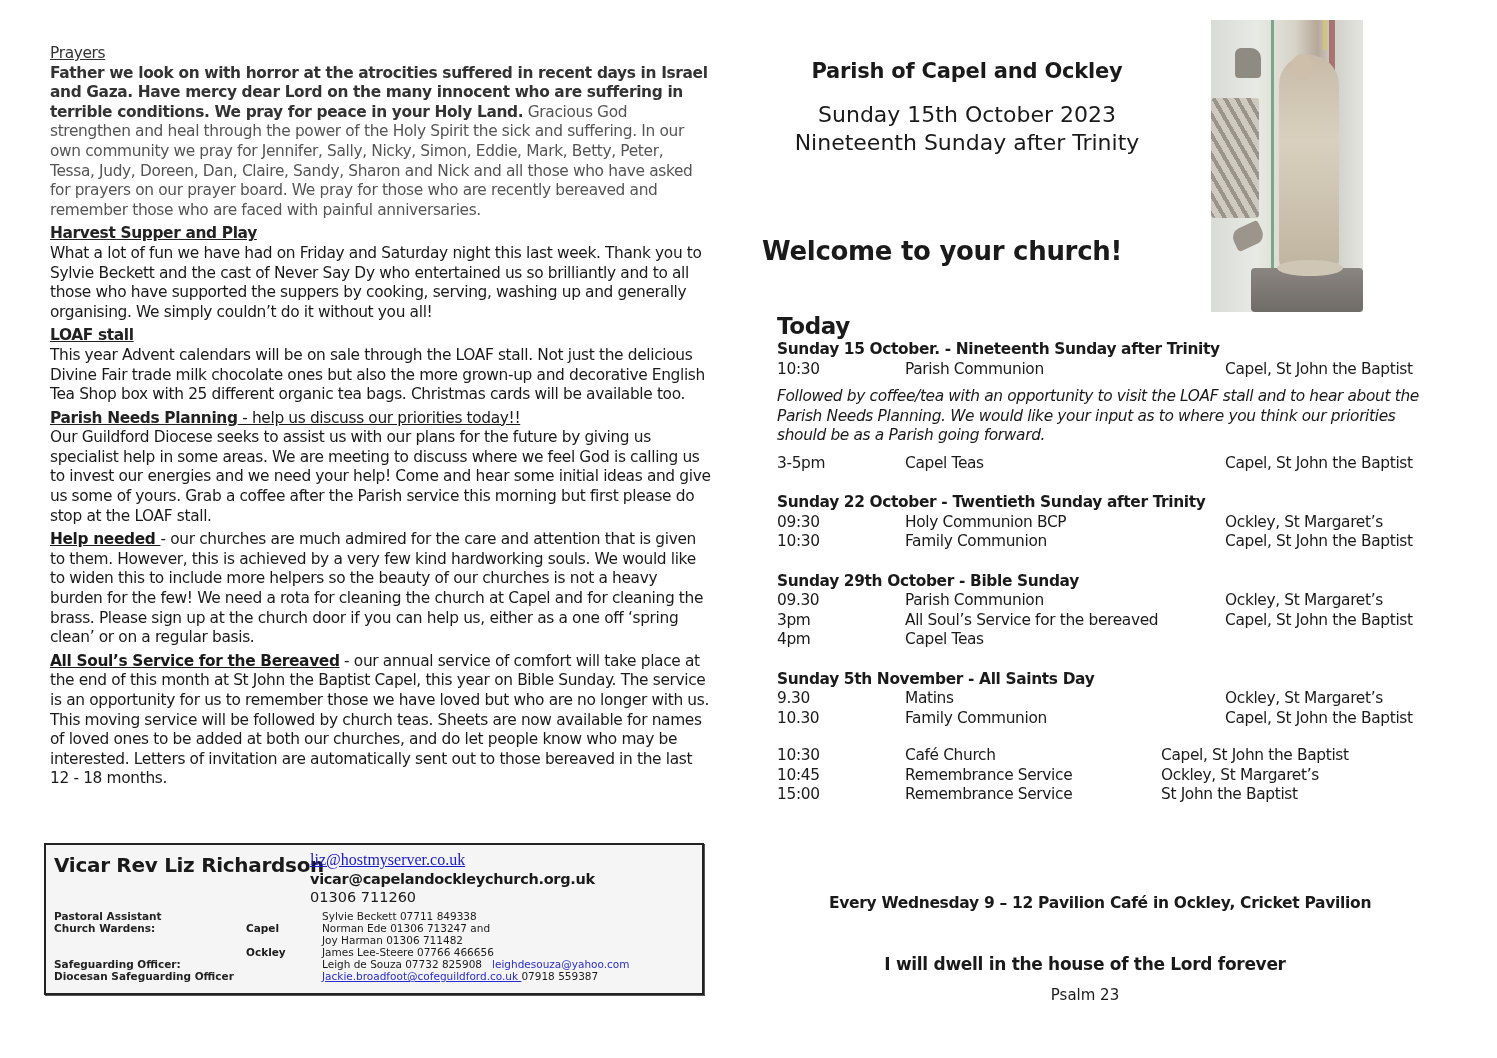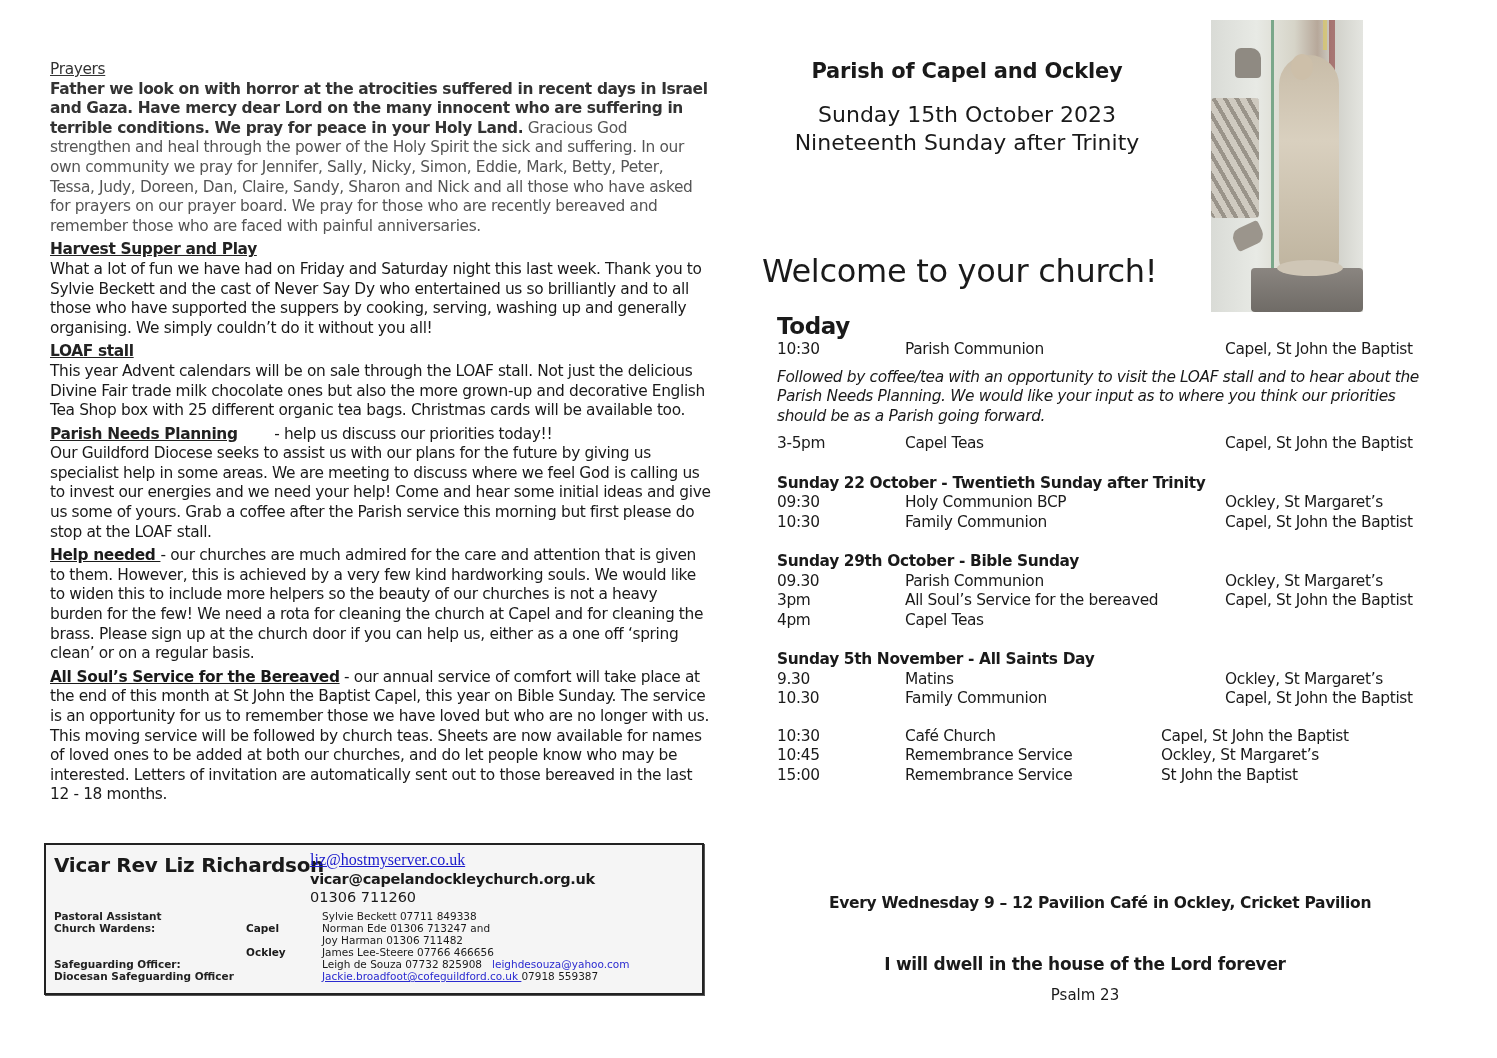--- a/index.html
+++ b/index.html
@@ -2,29 +2,29 @@
 <html><head>
 <meta charset="utf-8">
 <style>
   html, body { margin: 0; padding: 0; background: #ffffff; }
   body {
     width: 1497px; height: 1058px; position: relative; overflow: hidden;
     font-family: "DejaVu Sans", sans-serif; color: #1a1a1a;
   }
   .left {
     position: absolute; left: 50px; top: 44px; width: 662px;
-    font-size: 15.4px; line-height: 19.6px; letter-spacing: -0.35px; margin-top: 16px;
+    font-size: 15.4px; line-height: 19.6px; letter-spacing: -0.35px;
   }
   .sec { margin-bottom: 4px; }
   .h { text-decoration: underline; font-weight: bold; color: #222; }
   .h.light { font-weight: normal; color: #333; }
   .prayer-bold { font-weight: bold; color: #333; }
   .prayer-body { color: #555; }
   .inline-h { font-weight: bold; text-decoration: underline; }
-  .normal-ul { font-weight: normal; padding-left: 32px; }
+  .normal-ul { text-decoration: underline; font-weight: normal; }
 
   .contact-box {
     position: absolute; left: 44px; top: 843px; width: 656px; height: 148px;
     border: 2px solid #222; background: #f5f5f5; box-shadow: 1px 1px 0 #555;
     font-family: "DejaVu Sans", sans-serif;
   }
   .cb-vicar { position: absolute; left: 8px; top: 8px; font-size: 20px; font-weight: bold; letter-spacing: -0.3px; }
   .cb-email1 { position: absolute; left: 264px; top: 6px; font-family: "Liberation Serif", serif; font-size: 16px; color: #1a1acc; text-decoration: underline; }
   .cb-email2 { position: absolute; left: 264px; top: 26px; font-size: 14.5px; font-weight: bold; letter-spacing: -0.3px; }
   .cb-phone { position: absolute; left: 264px; top: 44px; font-size: 14.5px; }
@@ -32,21 +32,21 @@
   .cb-row .lbl { position: absolute; left: 0; font-weight: bold; color: #222; }
   .cb-row .sub { position: absolute; left: 192px; font-weight: bold; }
   .cb-row .val { position: absolute; left: 268px; white-space: nowrap; }
   .cb-link { color: #2a2ad0; }
   .cb-link.ul { text-decoration: underline; }
 
   .right-title { position: absolute; left: 760px; width: 414px; text-align: center; }
   .parish { top: 46px; font-size: 21px; font-weight: bold; letter-spacing: -0.2px; margin-top: 13px; }
   .date1 { top: 102px; font-size: 22px; }
   .date2 { top: 130px; font-size: 22px; }
-  .welcome { position: absolute; left: 762px; top: 252px; font-size: 32px; font-weight: normal; letter-spacing: -0.3px; }
+  .welcome { position: absolute; left: 762px; top: 236px; font-size: 26px; font-weight: bold; letter-spacing: -0.3px; }
 
   .photo {
     position: absolute; left: 1211px; top: 20px; width: 152px; height: 292px;
     background: linear-gradient(90deg, #d9dbd6 0%, #e8eae5 30%, #d6d4c8 55%, #b7a89a 70%, #cfcfc8 80%, #e4e5e0 100%);
     overflow: hidden;
   }
   .photo .stripe-g { position: absolute; left: 60px; top: 0; width: 3px; height: 100%; background: #4f8f68; opacity: .7; }
   .photo .stripe-r { position: absolute; left: 118px; top: 0; width: 6px; height: 240px; background: #8c3a3a; opacity: .6; }
   .photo .stripe-y { position: absolute; left: 112px; top: 0; width: 4px; height: 30px; background: #d8c767; opacity: .7; }
   .photo .relief { position: absolute; left: 0; top: 78px; width: 48px; height: 120px; background: repeating-linear-gradient(60deg, #9a948a 0 4px, #cfcac0 4px 10px); border-radius: 4px; }
@@ -149,20 +149,21 @@
   <div class="head"></div>
   <div class="base"></div>
   <div class="plinth"></div>
 </div>
 
 <div class="welcome">Welcome to your church!</div>
 
 <div class="sched">
   <div class="today">Today</div>
 
+  <div class="day-h">Sunday 15 October. -  Nineteenth Sunday after Trinity</div>
   <div class="row">
     <span class="t">10:30</span>
     <span class="e">Parish Communion</span>
     <span class="l">Capel, St John the Baptist</span>
   </div>
   <div class="note">Followed by coffee/tea with an opportunity to visit the LOAF stall and to hear about the Parish Needs Planning.  We would like your input as to where you think our priorities should be as a Parish going forward.</div>
   <div class="row">
     <span class="t">3-5pm</span>
     <span class="e">Capel Teas</span>
     <span class="l">Capel, St John the Baptist</span>

